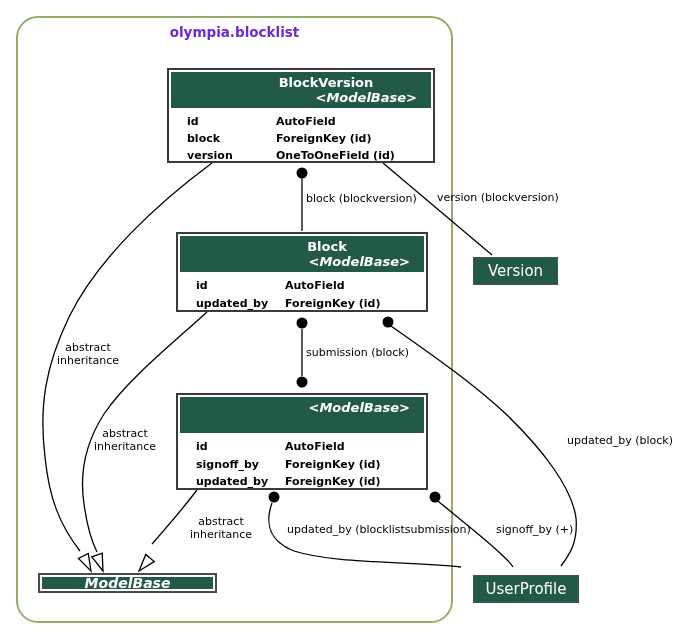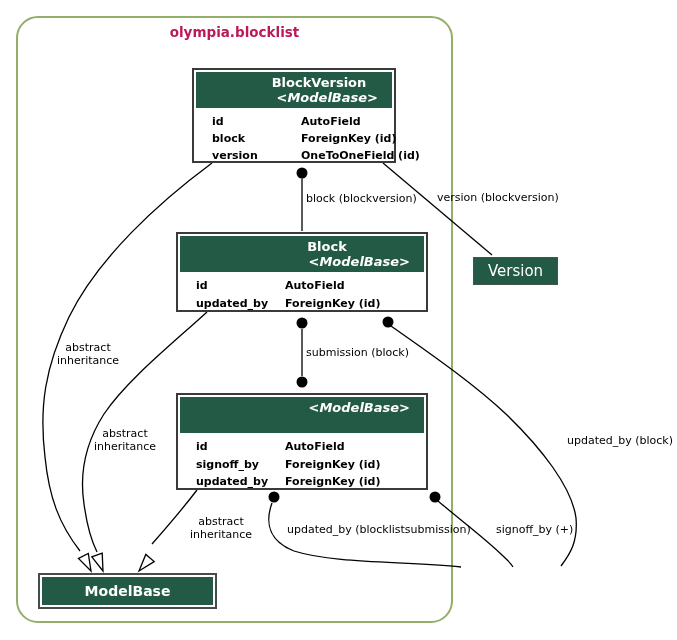--- a/index.html
+++ b/index.html
@@ -1,45 +1,45 @@
 <!DOCTYPE html>
 <html><head>
 <meta charset="utf-8">
 <style>
   html,body{margin:0;padding:0;background:#fff;}
   #canvas{position:relative;width:677px;height:640px;background:#ffffff;
           font-family:"DejaVu Sans",sans-serif;overflow:hidden;}
   .cluster{position:absolute;left:16px;top:16px;width:437px;height:607px;
            border:2px solid #94ae6a;border-radius:22px;box-sizing:border-box;z-index:1;}
   .cluster-title{position:absolute;left:16px;top:24px;width:437px;text-align:center;
-           font-weight:bold;font-size:13.5px;color:#be185d;z-index:2;}
+           font-weight:bold;font-size:13.5px;color:#6d28d9;z-index:2;}
   svg.edges{position:absolute;left:0;top:0;z-index:2;}
   svg.edges path{fill:none;stroke:#000;stroke-width:1.3px;}
   svg.edges circle{fill:#000;stroke:none;}
   svg.edges polygon{fill:#ffffff;stroke:#000;stroke-width:1.3px;}
   svg.edges text{font-family:"DejaVu Sans",sans-serif;font-size:11px;fill:#000;}
   .mtable{position:absolute;box-sizing:border-box;border:2px solid #3a3a3a;background:#fff;
           padding:2px;z-index:3;display:flex;flex-direction:column;}
-  #t-bv {left:192px;top:68px;width:204px;height:95px;}
+  #t-bv {left:167px;top:68px;width:268px;height:95px;}
   #t-b  {left:176px;top:232px;width:252px;height:80px;}
   #t-bls{left:176px;top:393px;width:252px;height:97px;}
   .mhead{background:#235a46;color:#fff;height:36px;flex:0 0 auto;font-size:13px;
          font-weight:bold;text-align:center;padding-top:3px;box-sizing:border-box;}
   .mhead .l1{display:block;transform:translateX(25px);line-height:15px;}
   .mhead .l2{display:block;transform:translateX(-14px);font-style:italic;line-height:15px;text-align:right;}
   .mrows{flex:1 1 auto;display:flex;flex-direction:column;}
   .mrow{flex:1 1 auto;position:relative;font-size:11px;font-weight:bold;color:#000;margin-top:8px;}
   .mrow .fname{position:absolute;left:16px;top:50%;transform:translateY(-50%);white-space:nowrap;}
   .mrow .ftype{position:absolute;left:105px;top:50%;transform:translateY(-50%);white-space:nowrap;}
   .gbox{position:absolute;background:#235a46;color:#fff;display:flex;align-items:center;
         justify-content:center;z-index:3;box-sizing:border-box;white-space:nowrap;}
   #n-version    {left:473px;top:257px;width:85px;height:28px;font-size:15px;border:1px solid #44554c;}
   #n-userprofile{left:473px;top:575px;width:106px;height:28px;font-size:15px;border:1px solid #44554c;}
-  #n-modelbase  {left:38px;top:573px;width:179px;height:36px;font-size:14px;font-weight:bold;
-                 border:2px solid #4a4a4a;box-shadow:inset 0 0 0 2px #ffffff;}
+  #n-modelbase  {left:38px;top:573px;width:179px;height:20px;font-size:14px;font-weight:bold;
+                 border:2px solid #4a4a4a;box-shadow:inset 0 0 0 2px #ffffff;font-style:italic;}
 </style>
 </head>
 <body>
 
 <div id="canvas">
 
   <div class="cluster"></div>
   <div class="cluster-title">olympia.blocklist</div>
 
   <svg class="edges" width="677" height="640" viewBox="0 0 677 640">
@@ -154,15 +154,16 @@
         <span class="ftype">ForeignKey (id)</span>
       </div>
       <div class="mrow">
         <span class="fname">updated_by</span>
         <span class="ftype">ForeignKey (id)</span>
       </div>
     </div>
   </div>
 
   <div class="gbox" id="n-version">Version</div>
+  <div class="gbox" id="n-userprofile">UserProfile</div>
   <div class="gbox" id="n-modelbase">ModelBase</div>
 
 </div>
 
 </body></html>

